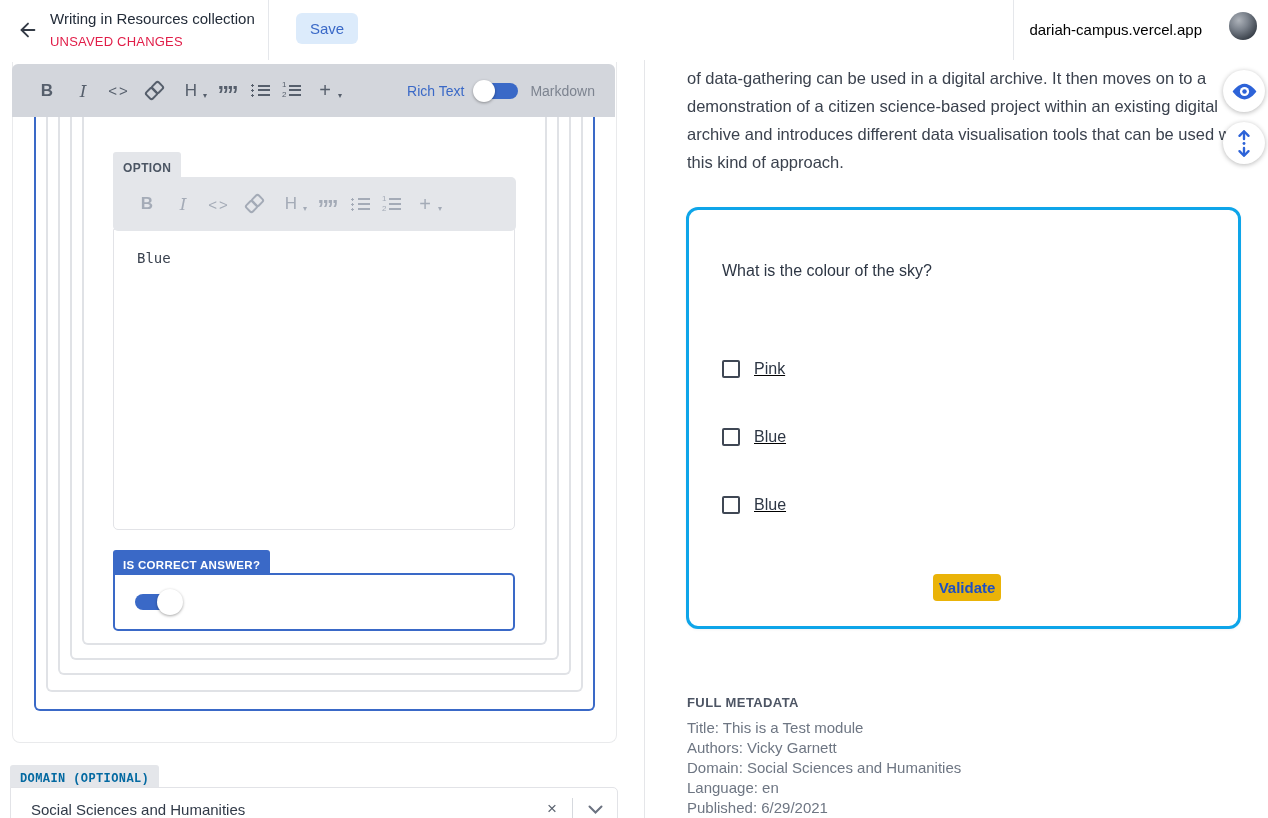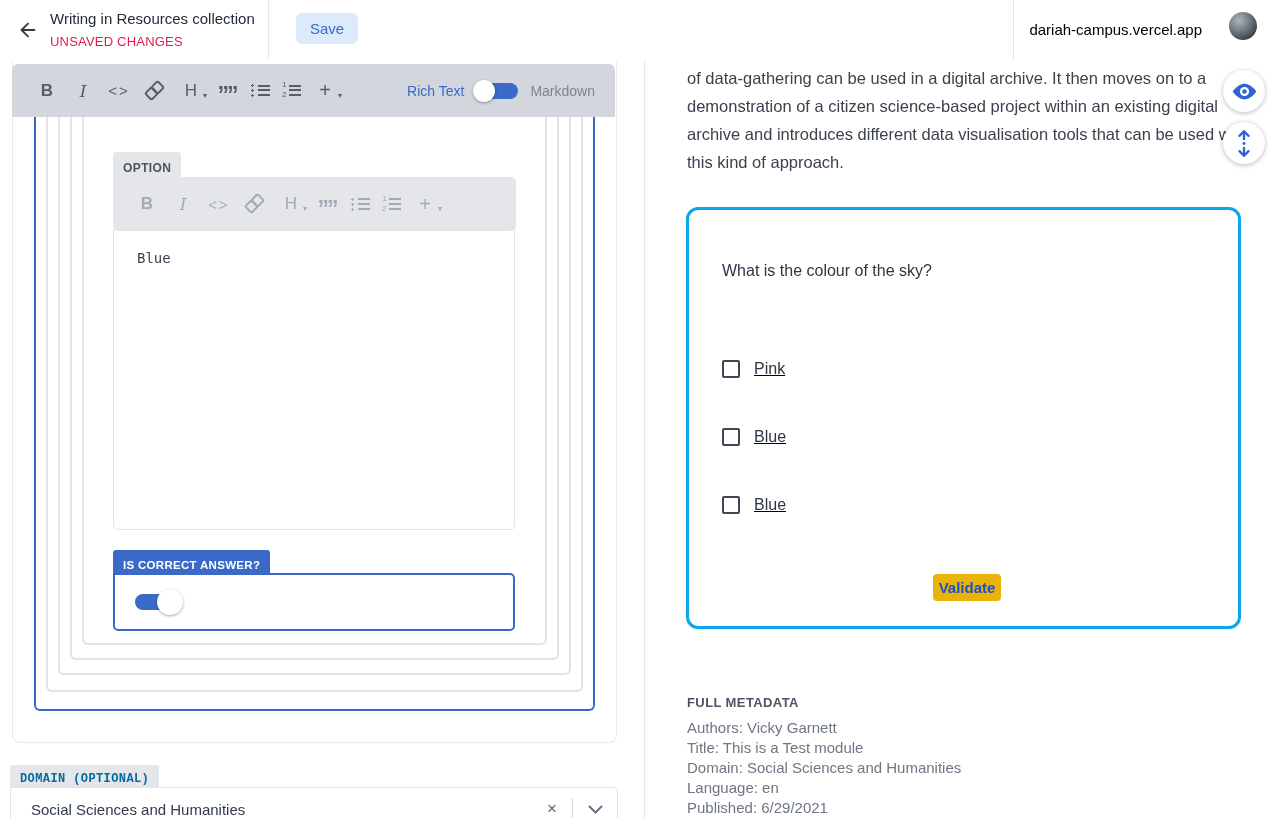--- a/index.html
+++ b/index.html
@@ -237,22 +237,22 @@
           <span class="qcheck"></span>
           <span class="qlabel">Blue</span>
         </div>
       </div>
     <button id="validate-btn">Validate</button>
   </div>
 
   <div id="meta-heading">FULL METADATA</div>
   <div id="meta-lines">
 
-  <div class="meta-line">Authors: Vicky Garnett</div>
-      <div class="meta-line">Title: This is a Test module</div>
+  <div class="meta-line">Title: This is a Test module</div>
+      <div class="meta-line">Authors: Vicky Garnett</div>
       <div class="meta-line">Domain: Social Sciences and Humanities</div>
       <div class="meta-line">Language: en</div>
       <div class="meta-line">Published: 6/29/2021</div>
     </div>
 
   <div class="float-btn" id="eye-btn">
     <svg width="27" height="27" viewBox="0 0 24 24">
       <path fill="#2d63d8" d="M12 5C6.3 5 1.8 11.4 1.6 11.7a.6.6 0 0 0 0 .6C1.8 12.6 6.3 19 12 19s10.2-6.4 10.4-6.7a.6.6 0 0 0 0-.6C22.2 11.4 17.7 5 12 5z"></path>
       <circle cx="12" cy="12" r="4.1" fill="#fff"></circle>
       <circle cx="12" cy="12" r="2" fill="#2d63d8"></circle>

